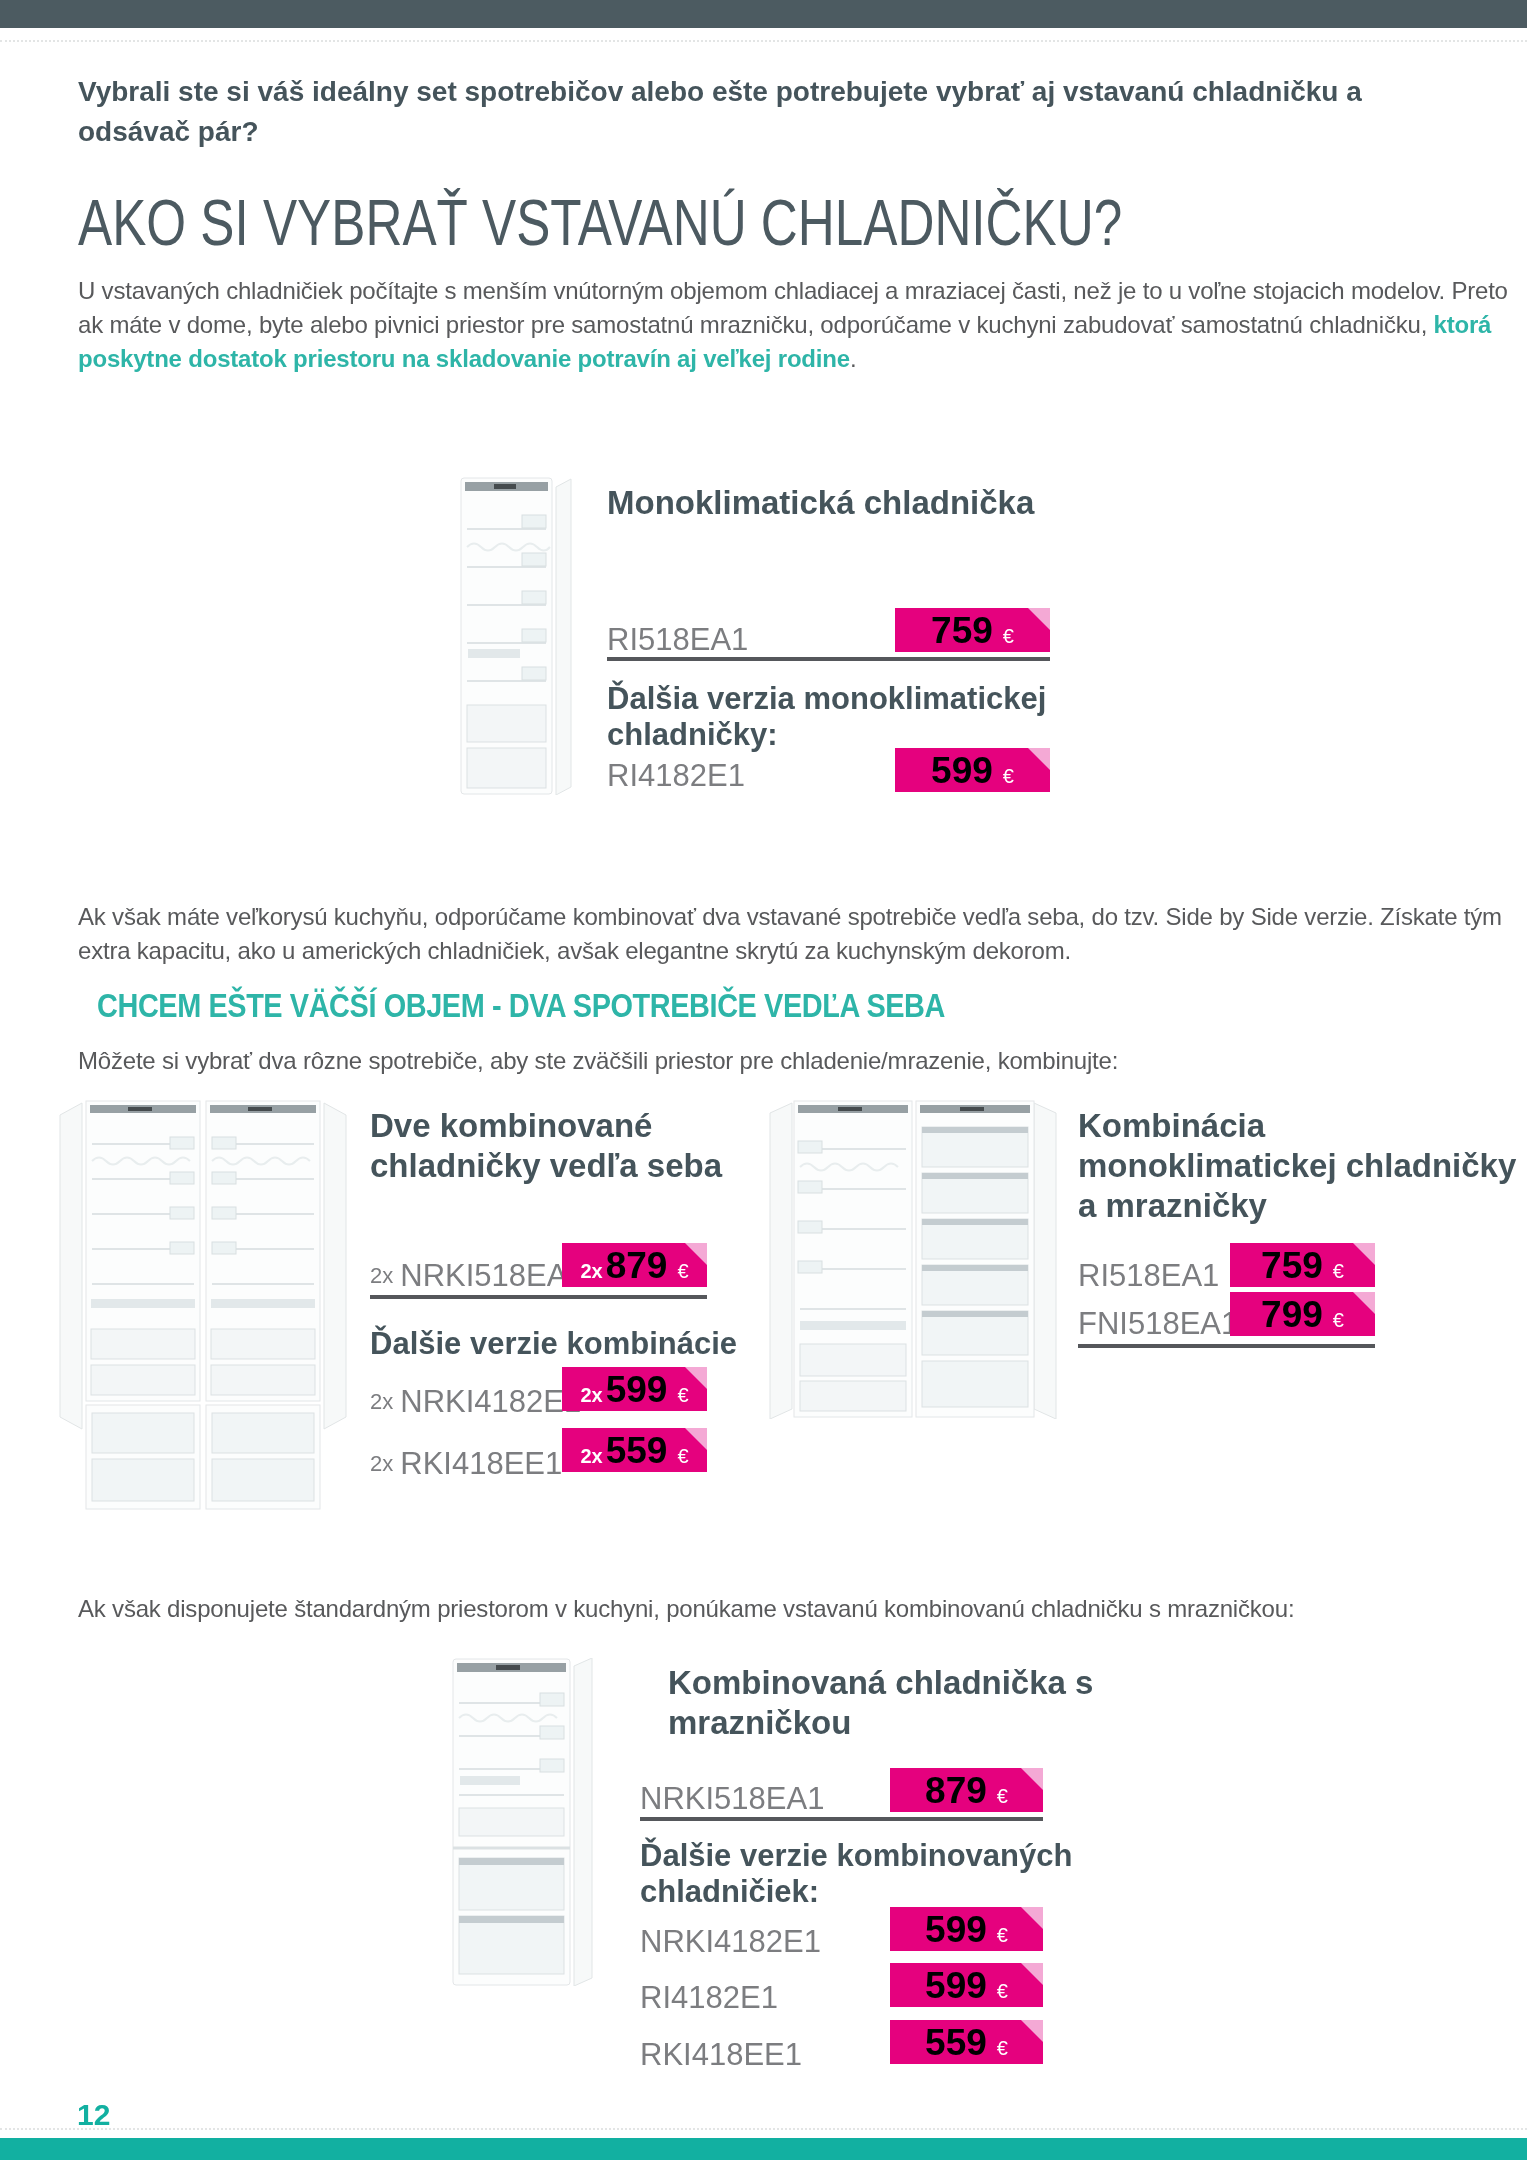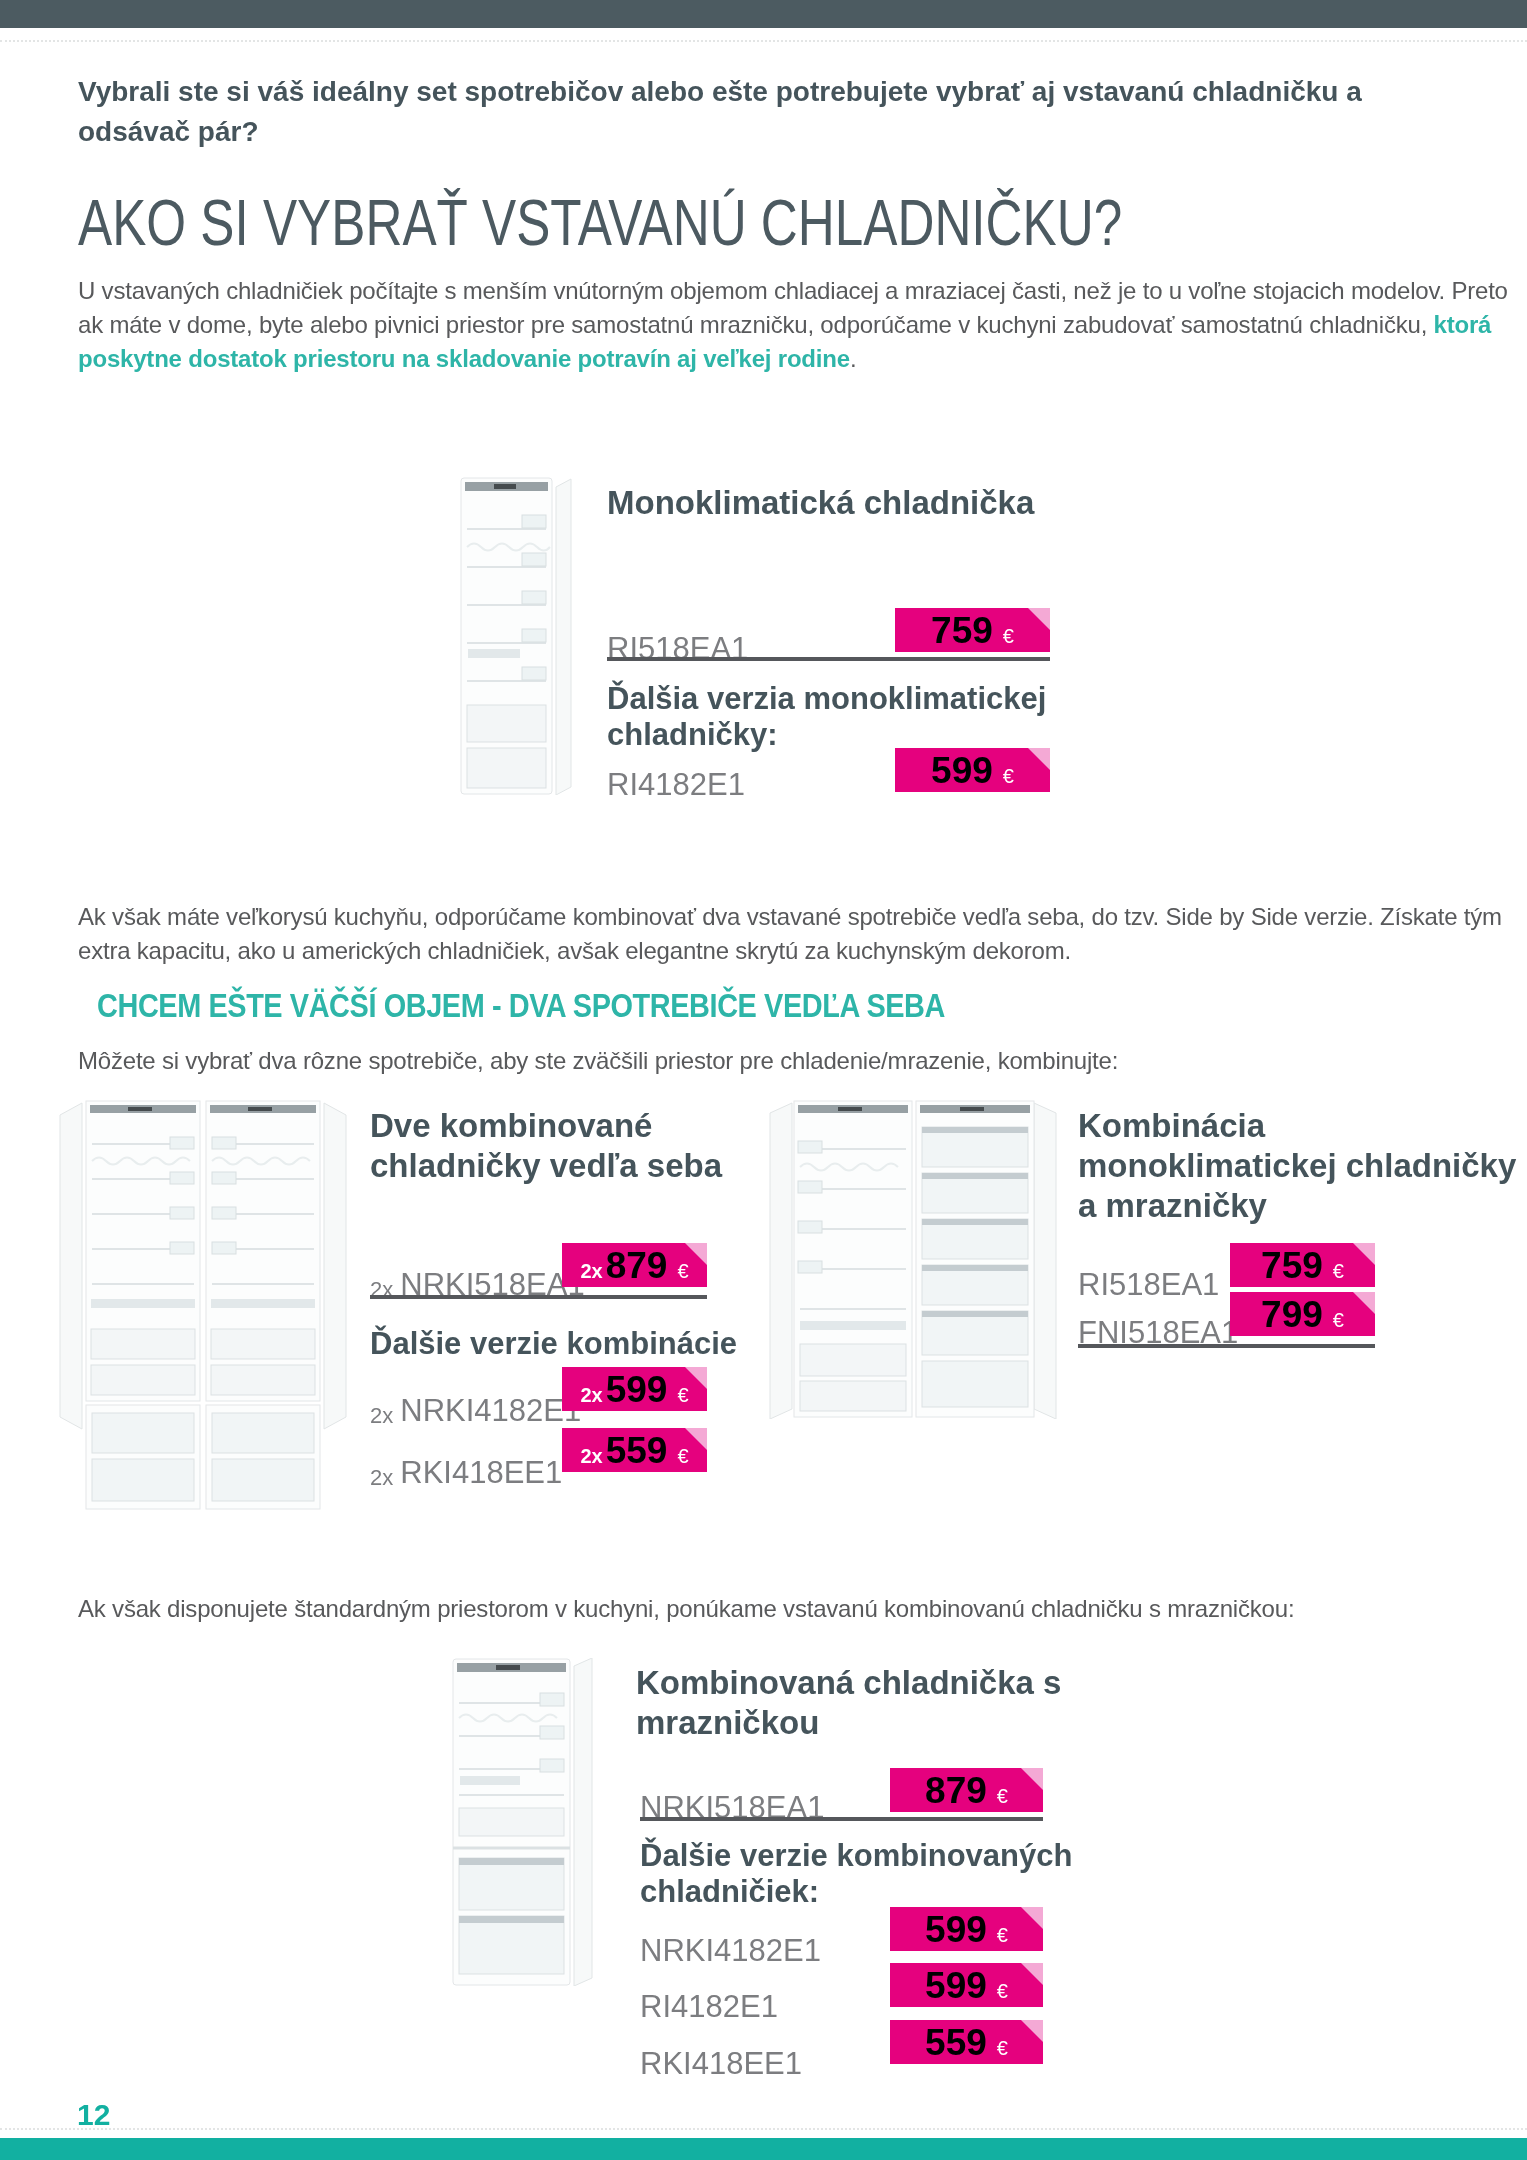--- a/index.html
+++ b/index.html
@@ -15,21 +15,21 @@
   .question{left:78px;top:72px;width:1400px;font-size:28px;font-weight:700;color:var(--slate);line-height:40px;}
   .h1{left:78px;top:186px;font-size:64px;font-weight:300;color:#4c5a61;}
   .squeeze{display:inline-block;transform-origin:0 50%;white-space:nowrap;}
   .h1 .squeeze{transform:scaleX(0.80);}
   .body-p{font-size:24px;color:var(--body-text);line-height:34px;letter-spacing:-0.2px;}
   .hl{color:var(--teal-heading);font-weight:700;}
   .sec-h{font-size:34px;font-weight:700;color:var(--teal-heading);letter-spacing:-0.5px;}
   .sec-h .squeeze{transform:scaleX(0.85);}
   .prod-title{font-size:33px;font-weight:700;color:var(--slate);line-height:40px;}
   .sub-title{font-size:31px;font-weight:700;color:var(--slate);line-height:36px;}
-  .label-row{display:flex;align-items:flex-end;white-space:nowrap;margin-top:9px;}
+  .label-row{display:flex;align-items:center;white-space:nowrap;}
   .model{font-size:31px;color:var(--model-text);}
   .qty-sm{font-size:22px;color:var(--model-text);margin-right:7px;}
   .tag{display:flex;align-items:baseline;justify-content:center;background:var(--magenta);height:44px;}
   .tag .tp{font-size:37px;font-weight:700;color:#000000;line-height:46px;}
   .tag .tq{font-size:20px;font-weight:700;color:#fff;line-height:46px;margin-right:3px;}
   .tag .tc{font-size:20px;color:#fff;line-height:46px;margin-left:10px;}
   .fold{position:absolute;top:0;right:0;width:22px;height:22px;background:var(--magenta-fold);
         clip-path:polygon(0 0,100% 0,100% 100%);}
   .sep{height:4px;background:#55575b;}
   .page-num{font-size:30px;font-weight:700;color:var(--teal-bar);}
@@ -300,21 +300,21 @@
       <rect x="7" y="150" width="105" height="28" fill="#f3f6f7" stroke="#dbe1e3"></rect>
       <line x1="1" y1="190" x2="118" y2="190" stroke="#dbe1e3" stroke-width="3"></line>
       <rect x="7" y="200" width="105" height="52" fill="#f1f5f6" stroke="#dbe1e3"></rect>
       <rect x="7" y="258" width="105" height="58" fill="#f1f5f6" stroke="#dbe1e3"></rect>
       <rect x="7" y="200" width="105" height="7" fill="#c4ccd0"></rect>
       <rect x="7" y="258" width="105" height="7" fill="#c4ccd0"></rect>
       <polygon points="122,8 140,0 140,320 122,328" fill="#f7f9f9" stroke="#e1e5e6"></polygon>
     </svg>
   </div>
 
-  <div class="abs prod-title" style="left:636px;top:1663px;width:445px;">Kombinovaná chladnička s mrazničkou</div>
+  <div class="abs prod-title" style="left:668px;top:1663px;width:445px;">Kombinovaná chladnička s mrazničkou</div>
 
   <div class="abs label-row" style="left:640px;top:1781px;">
     <span class="model">NRKI518EA1</span>
   </div>
   <div class="abs tag" style="left:890px;top:1768px;width:153px;">
     <span class="fold"></span>
     <span class="tp">879</span>
     <span class="tc">€</span>
   </div>
 

